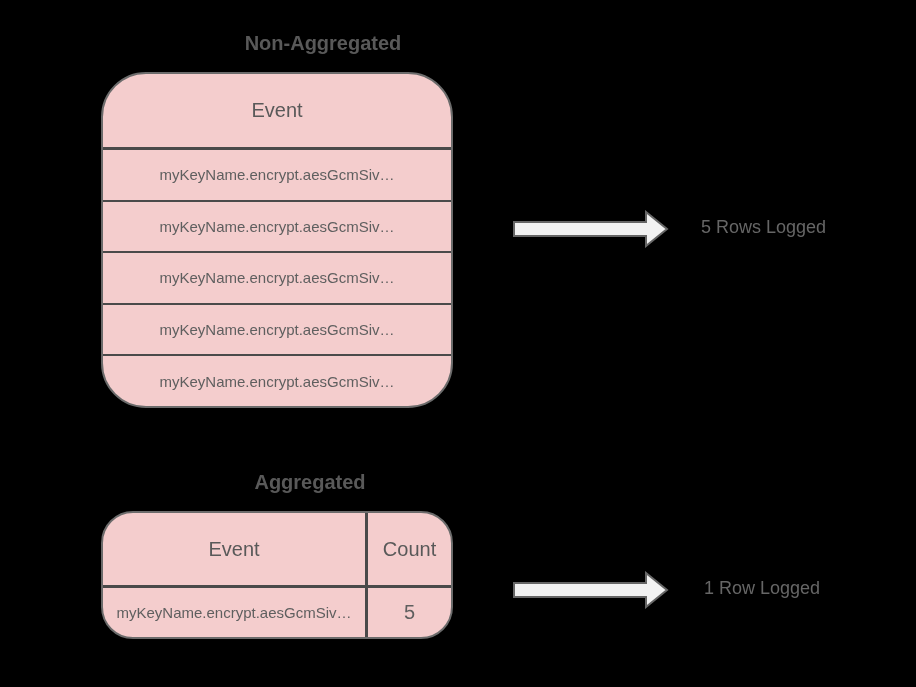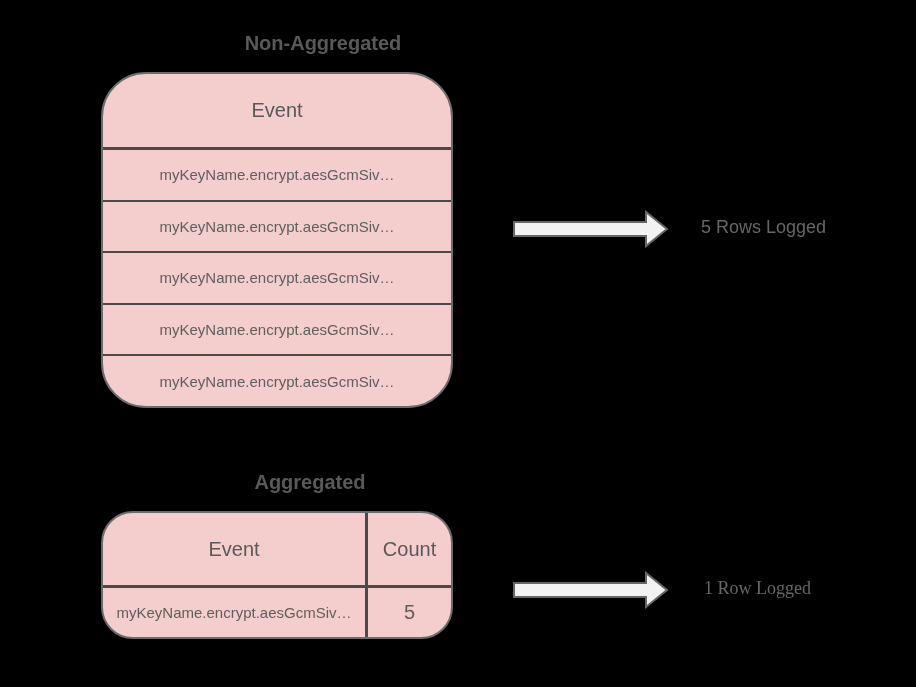--- a/index.html
+++ b/index.html
@@ -96,21 +96,21 @@
     stroke-width: 2;
     stroke-linejoin: miter;
   }
   .arrow-label {
     position: absolute;
     color: var(--label-text);
     font-size: 18px;
     white-space: nowrap;
   }
   .label-1 { left: 701px; top: 217px; }
-  .label-2 { left: 704px; top: 578px; font-family: Liberation Serif, serif; }
+  .label-2 { left: 704px; top: 578px; }
 </style>
 </head>
 <body>
 
 <div class="diagram-title title-non-aggregated">Non-Aggregated</div>
 
 <div class="pk-table table-non-aggregated">
   <div class="t1-header">Event</div>
   <div class="t1-row">myKeyName.encrypt.aesGcmSiv…</div>
   <div class="t1-row">myKeyName.encrypt.aesGcmSiv…</div>

